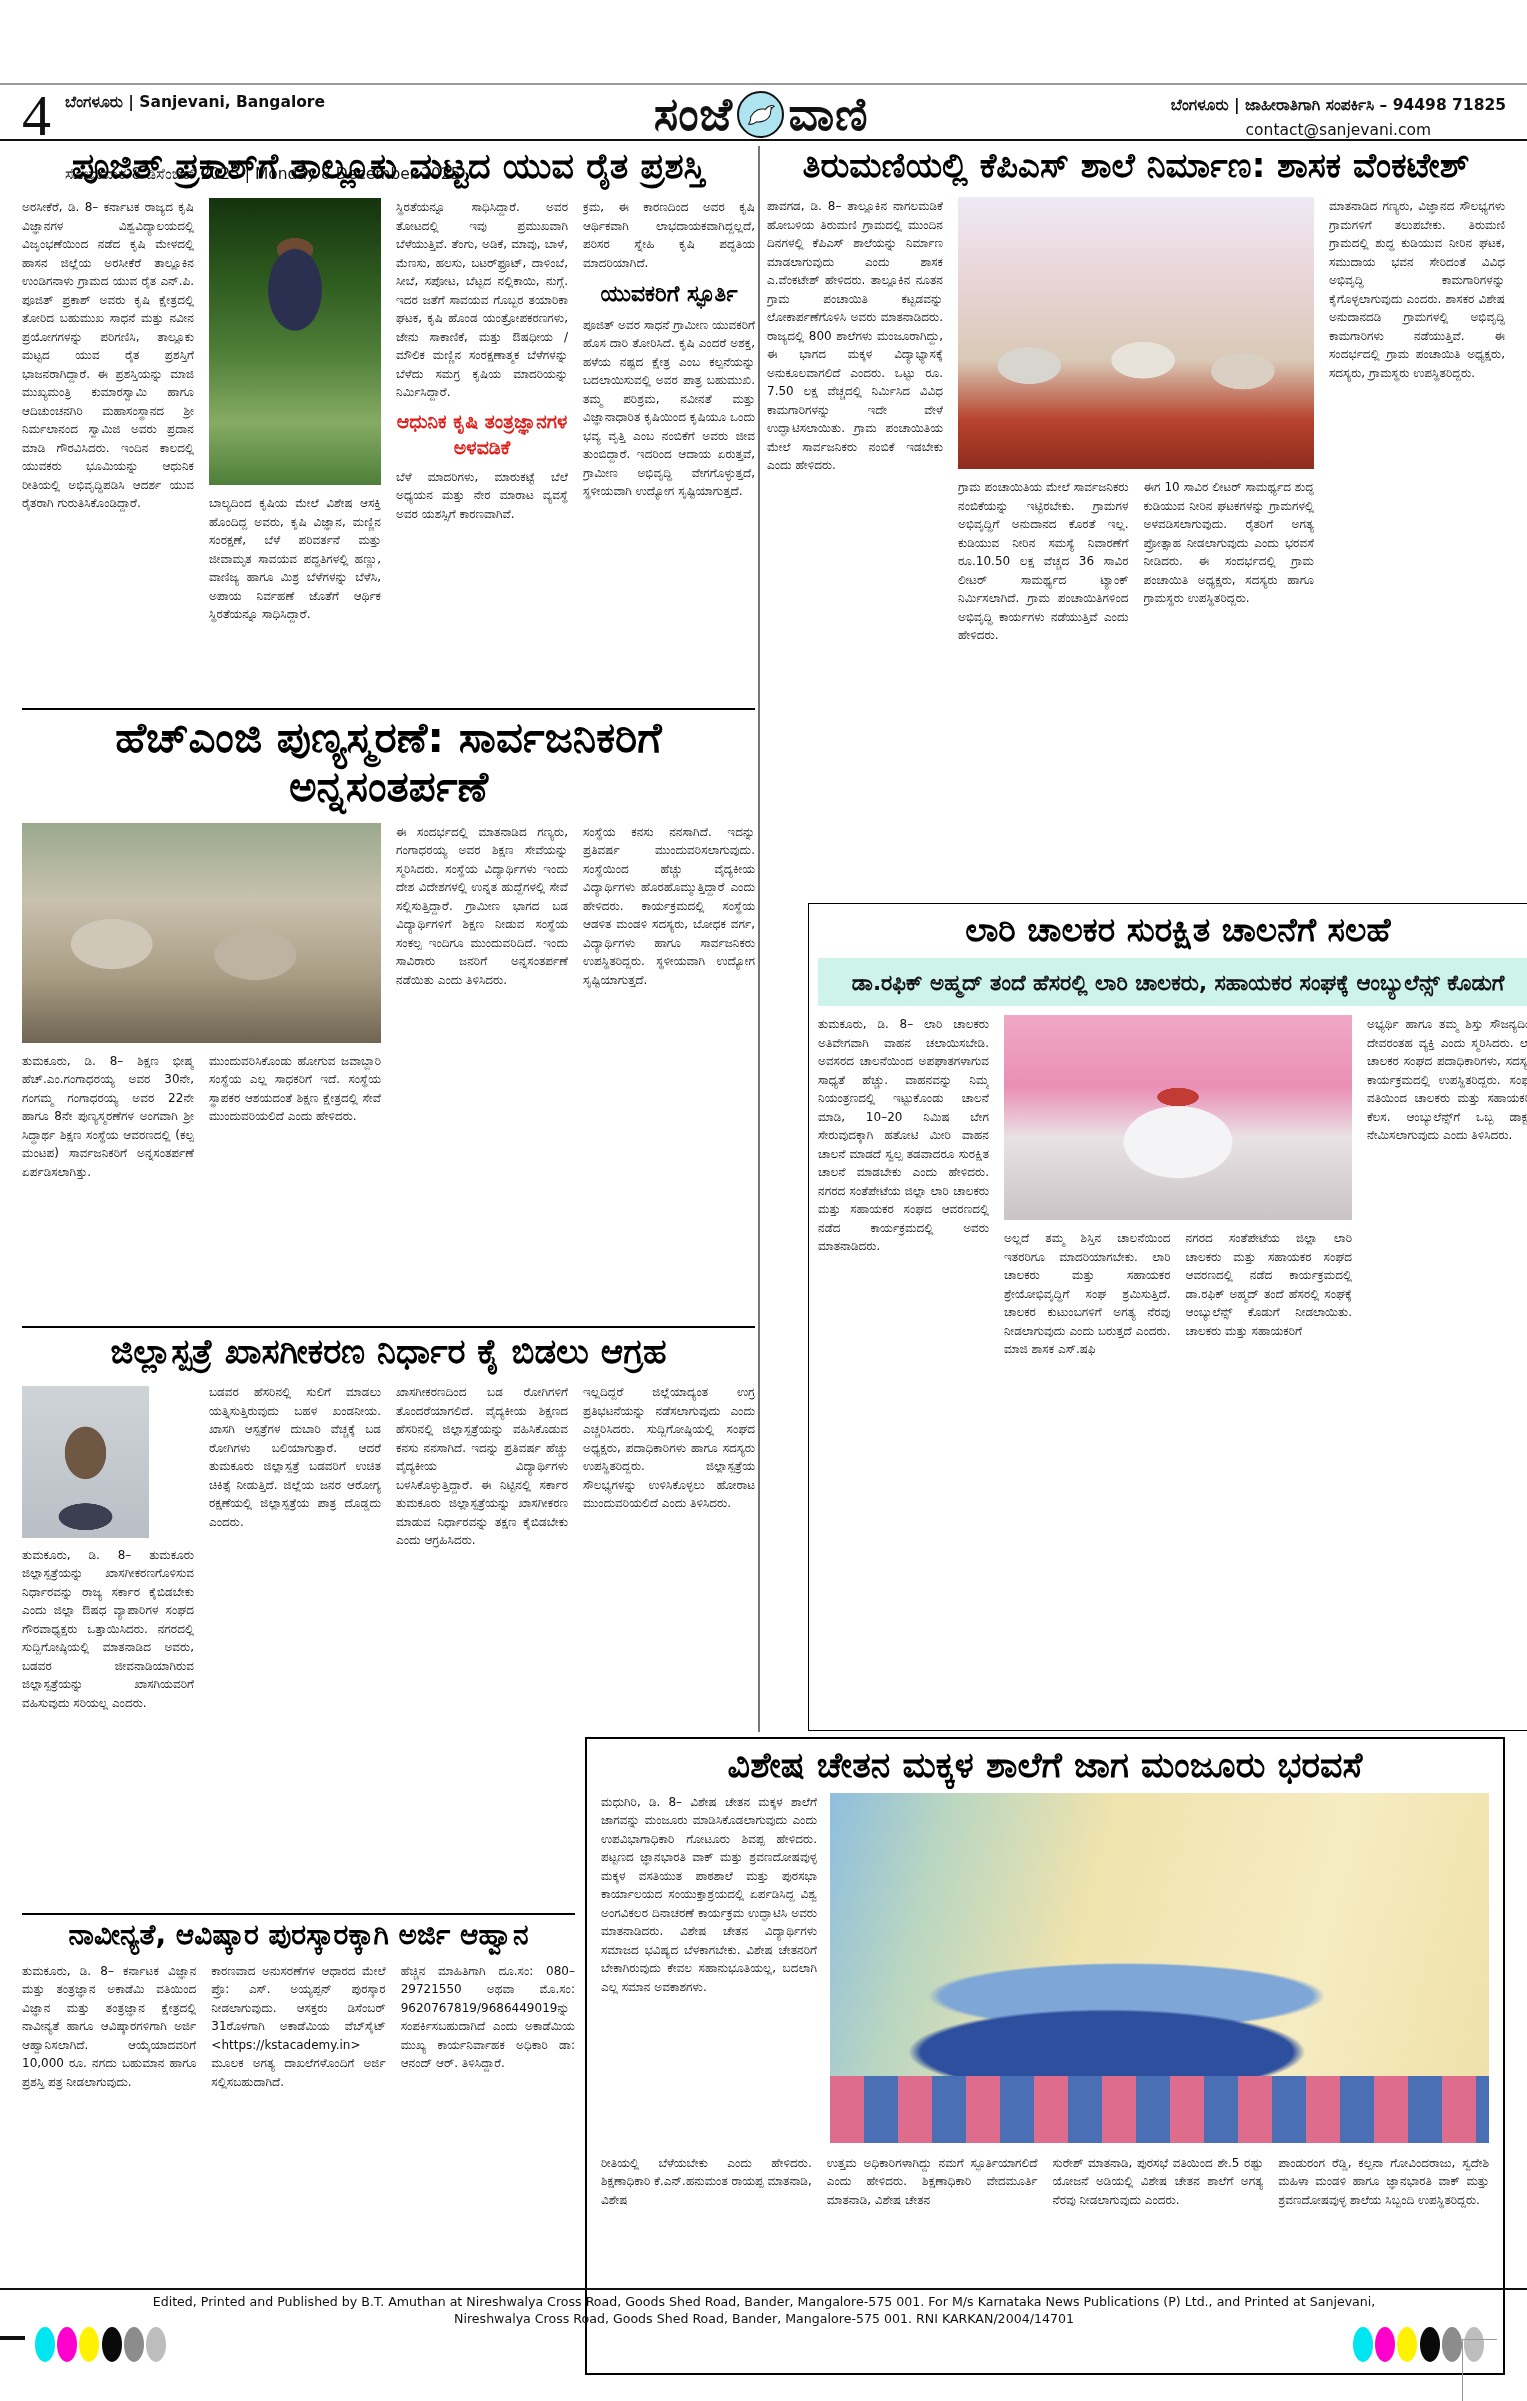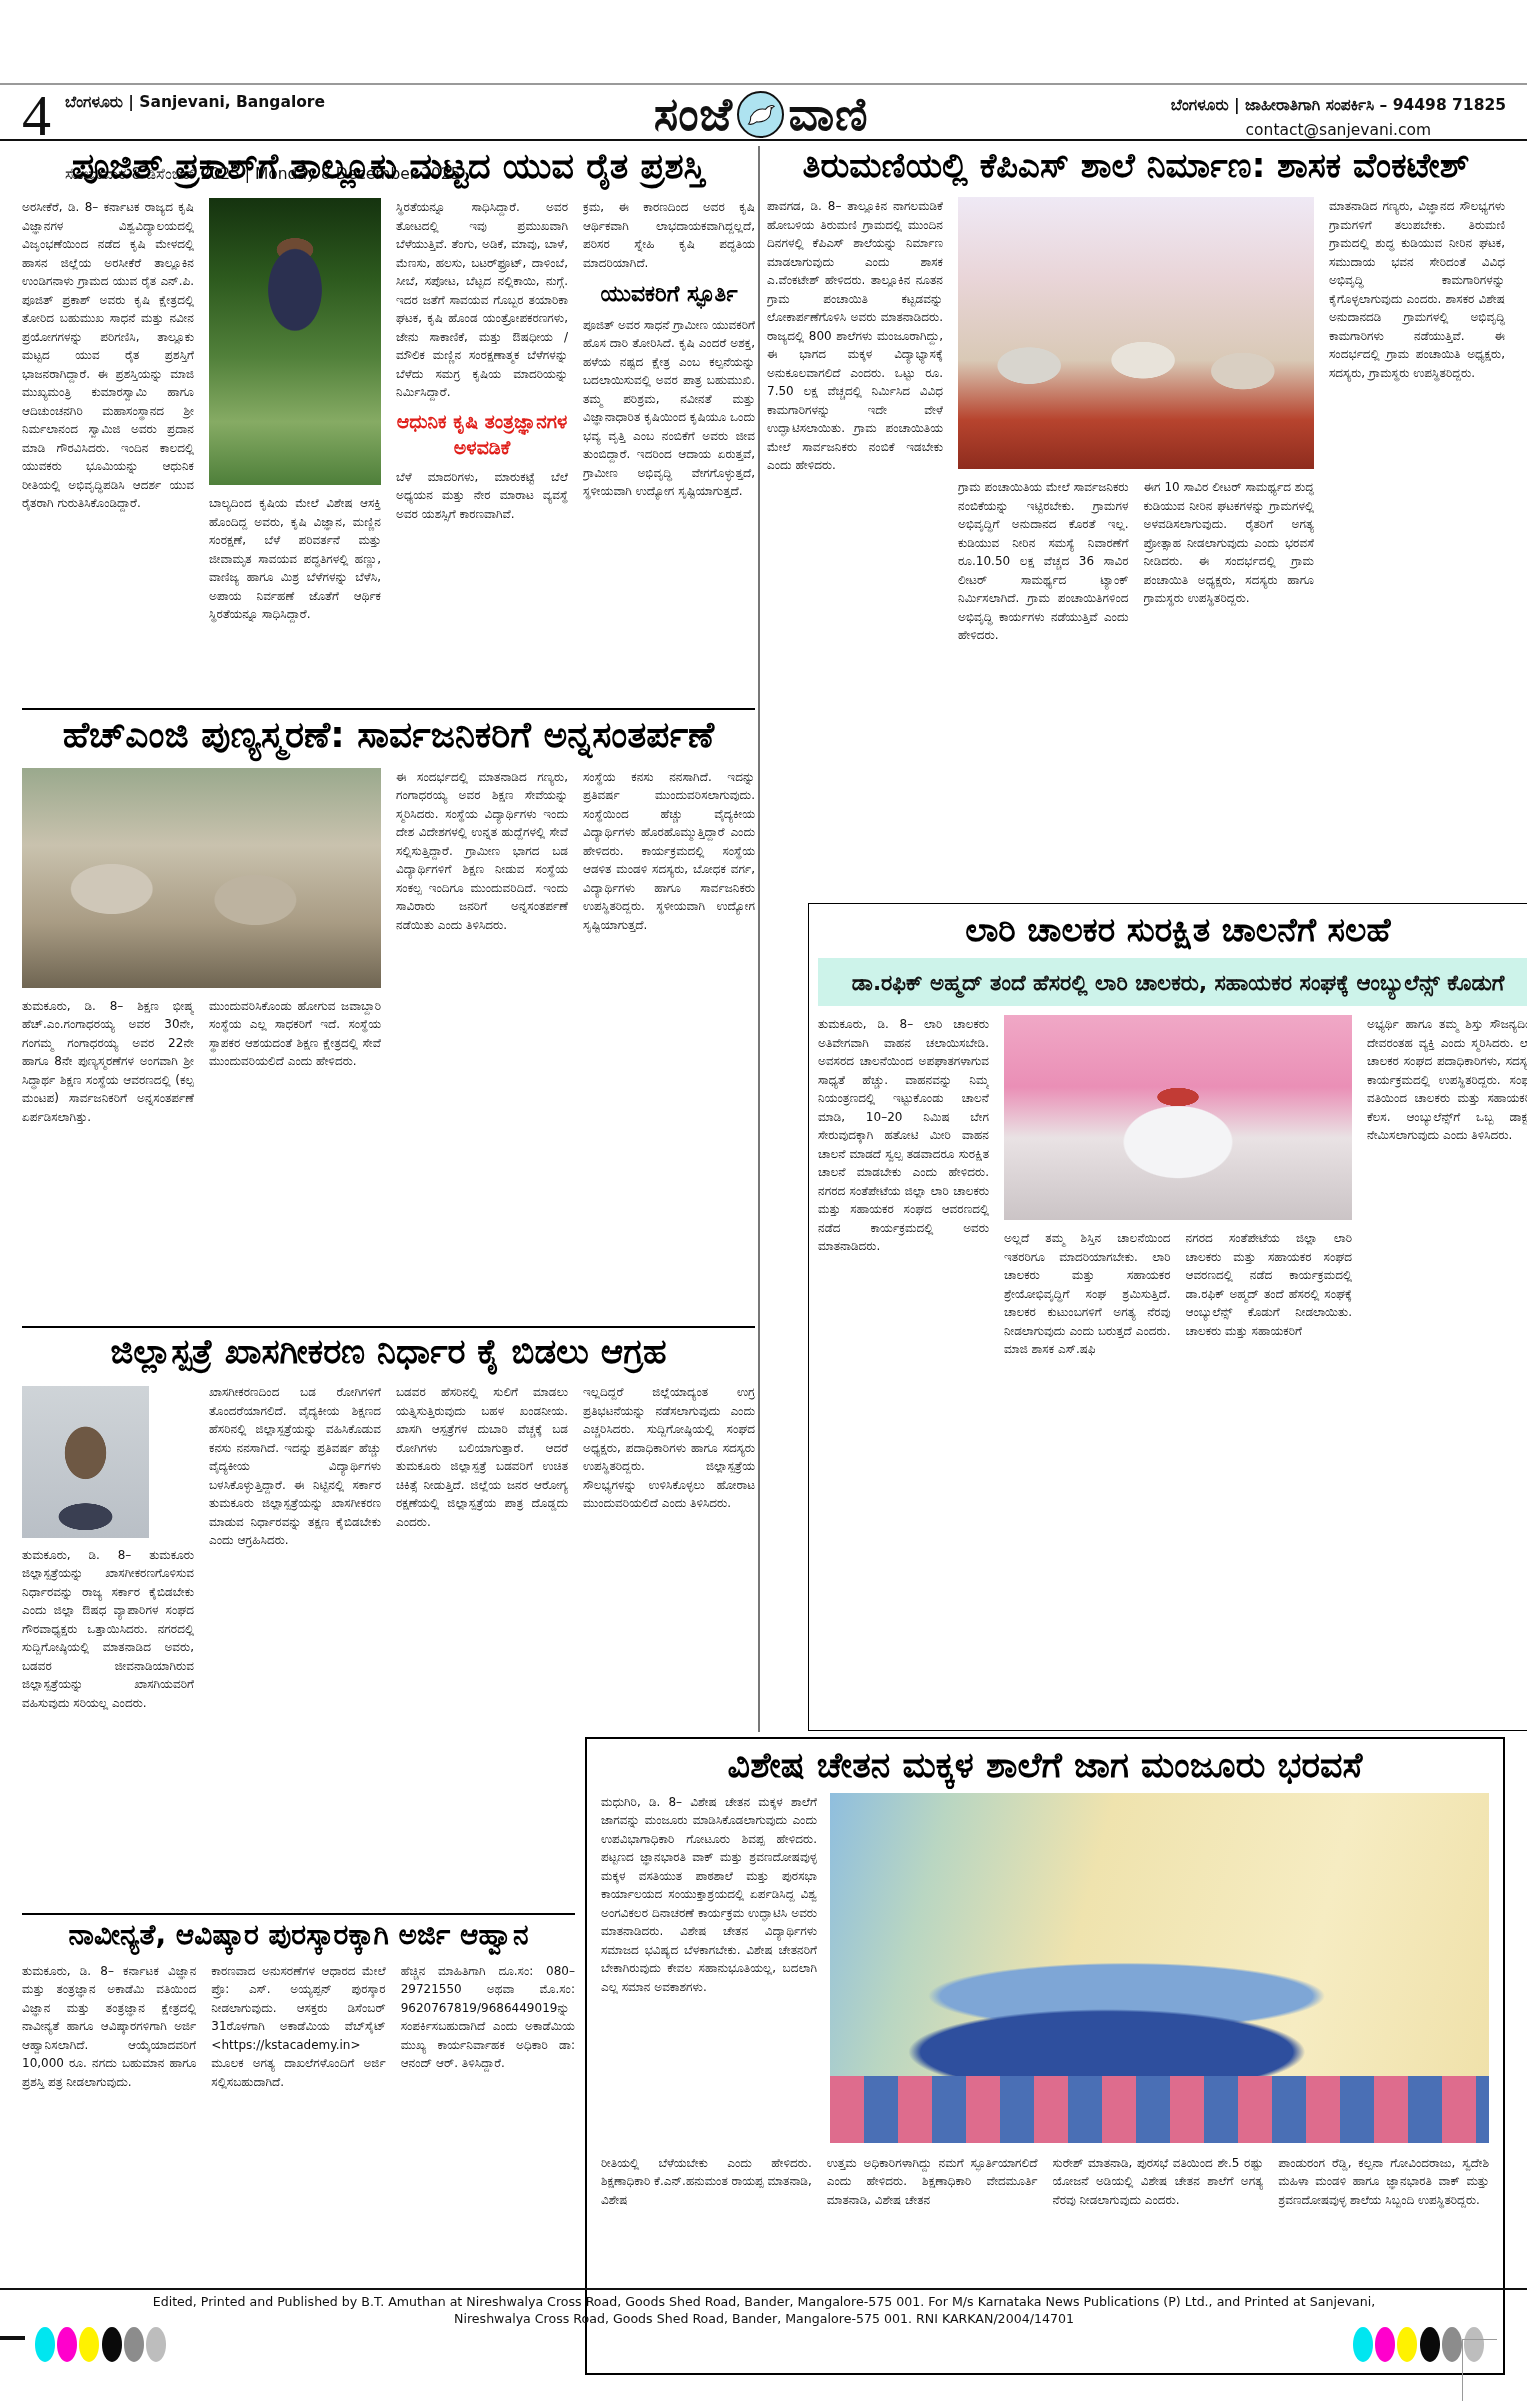--- a/index.html
+++ b/index.html
@@ -64,21 +64,21 @@
   #a1 .photo{width:100%;height:287px;margin-bottom:9px;}
   #a2{left:767px;top:146px;width:738px;height:751px;}
   #a2 .headline{font-size:34px;text-align:center;}
   #a2 .content{display:flex;gap:15px;margin-top:12px;height:687px;}
   #a2 .c-side{width:176px;flex:none;}
   #a2 .c-mid{flex:1;min-width:0;}
   #a2 .photo{width:100%;height:272px;margin-bottom:9px;}
   #a2 .mid-cols{display:flex;gap:15px;height:399px;}
   #a2 .mid-cols>div{flex:1;min-width:0;}
   #a3{left:22px;top:708px;width:733px;height:613px;padding-top:4.4px;}
-  #a3 .headline{font-size:36px;text-align:center;}
+  #a3 .headline{font-size:42px;text-align:center;}
   #a3 .content{display:flex;gap:15px;margin-top:12px;height:548px;}
   #a3 .c-left{width:359px;flex:none;}
   #a3 .photo{width:100%;height:220px;margin-bottom:9px;}
   #a3 .left-cols{display:flex;gap:15px;height:310px;}
   #a3 .left-cols>div{flex:1;min-width:0;}
   #a3 .c-col{flex:1;min-width:0;}
   #a4{left:808px;top:903px;width:740px;height:828px;border:1.5px solid #000;
       box-sizing:border-box;padding:7.4px 9px;}
   #a4 .headline{font-size:33px;text-align:center;}
   #a4 .subtitle{background:#cdf3ea;font-weight:900;font-size:21.4px;line-height:1.55;
@@ -212,22 +212,22 @@
     </div>
   </div>
 
   <div id="a5" class="article sect-rule">
     <div class="headline">ಜಿಲ್ಲಾಸ್ಪತ್ರೆ ಖಾಸಗೀಕರಣ ನಿರ್ಧಾರ ಕೈ ಬಿಡಲು ಆಗ್ರಹ</div>
     <div class="cols">
       <div>
         <div class="photo ph-portrait"></div>
         <div class="body-txt">ತುಮಕೂರು, ಡಿ. 8– ತುಮಕೂರು ಜಿಲ್ಲಾಸ್ಪತ್ರೆಯನ್ನು ಖಾಸಗೀಕರಣಗೊಳಿಸುವ ನಿರ್ಧಾರವನ್ನು ರಾಜ್ಯ ಸರ್ಕಾರ ಕೈಬಿಡಬೇಕು ಎಂದು ಜಿಲ್ಲಾ ಔಷಧ ವ್ಯಾಪಾರಿಗಳ ಸಂಘದ ಗೌರವಾಧ್ಯಕ್ಷರು ಒತ್ತಾಯಿಸಿದರು. ನಗರದಲ್ಲಿ ಸುದ್ದಿಗೋಷ್ಠಿಯಲ್ಲಿ ಮಾತನಾಡಿದ ಅವರು, ಬಡವರ ಜೀವನಾಡಿಯಾಗಿರುವ ಜಿಲ್ಲಾಸ್ಪತ್ರೆಯನ್ನು ಖಾಸಗಿಯವರಿಗೆ ವಹಿಸುವುದು ಸರಿಯಲ್ಲ ಎಂದರು.</div>
       </div>
+      <div class="body-txt">ಬಡವರ ಹೆಸರಿನಲ್ಲಿ ಸುಲಿಗೆ ಮಾಡಲು ಯತ್ನಿಸುತ್ತಿರುವುದು ಬಹಳ ಖಂಡನೀಯ. ಖಾಸಗಿ ಆಸ್ಪತ್ರೆಗಳ ದುಬಾರಿ ವೆಚ್ಚಕ್ಕೆ ಬಡ ರೋಗಿಗಳು ಬಲಿಯಾಗುತ್ತಾರೆ. ಆದರೆ ತುಮಕೂರು ಜಿಲ್ಲಾಸ್ಪತ್ರೆ ಬಡವರಿಗೆ ಉಚಿತ ಚಿಕಿತ್ಸೆ ನೀಡುತ್ತಿದೆ. ಜಿಲ್ಲೆಯ ಜನರ ಆರೋಗ್ಯ ರಕ್ಷಣೆಯಲ್ಲಿ ಜಿಲ್ಲಾಸ್ಪತ್ರೆಯ ಪಾತ್ರ ದೊಡ್ಡದು ಎಂದರು.</div>
       <div class="body-txt">ಖಾಸಗೀಕರಣದಿಂದ ಬಡ ರೋಗಿಗಳಿಗೆ ತೊಂದರೆಯಾಗಲಿದೆ. ವೈದ್ಯಕೀಯ ಶಿಕ್ಷಣದ ಹೆಸರಿನಲ್ಲಿ ಜಿಲ್ಲಾಸ್ಪತ್ರೆಯನ್ನು ವಹಿಸಿಕೊಡುವ ಕನಸು ನನಸಾಗಿದೆ. ಇದನ್ನು ಪ್ರತಿವರ್ಷ ಹೆಚ್ಚು ವೈದ್ಯಕೀಯ ವಿದ್ಯಾರ್ಥಿಗಳು ಬಳಸಿಕೊಳ್ಳುತ್ತಿದ್ದಾರೆ. ಈ ನಿಟ್ಟಿನಲ್ಲಿ ಸರ್ಕಾರ ತುಮಕೂರು ಜಿಲ್ಲಾಸ್ಪತ್ರೆಯನ್ನು ಖಾಸಗೀಕರಣ ಮಾಡುವ ನಿರ್ಧಾರವನ್ನು ತಕ್ಷಣ ಕೈಬಿಡಬೇಕು ಎಂದು ಆಗ್ರಹಿಸಿದರು.</div>
-      <div class="body-txt">ಬಡವರ ಹೆಸರಿನಲ್ಲಿ ಸುಲಿಗೆ ಮಾಡಲು ಯತ್ನಿಸುತ್ತಿರುವುದು ಬಹಳ ಖಂಡನೀಯ. ಖಾಸಗಿ ಆಸ್ಪತ್ರೆಗಳ ದುಬಾರಿ ವೆಚ್ಚಕ್ಕೆ ಬಡ ರೋಗಿಗಳು ಬಲಿಯಾಗುತ್ತಾರೆ. ಆದರೆ ತುಮಕೂರು ಜಿಲ್ಲಾಸ್ಪತ್ರೆ ಬಡವರಿಗೆ ಉಚಿತ ಚಿಕಿತ್ಸೆ ನೀಡುತ್ತಿದೆ. ಜಿಲ್ಲೆಯ ಜನರ ಆರೋಗ್ಯ ರಕ್ಷಣೆಯಲ್ಲಿ ಜಿಲ್ಲಾಸ್ಪತ್ರೆಯ ಪಾತ್ರ ದೊಡ್ಡದು ಎಂದರು.</div>
       <div class="body-txt">ಇಲ್ಲದಿದ್ದರೆ ಜಿಲ್ಲೆಯಾದ್ಯಂತ ಉಗ್ರ ಪ್ರತಿಭಟನೆಯನ್ನು ನಡೆಸಲಾಗುವುದು ಎಂದು ಎಚ್ಚರಿಸಿದರು. ಸುದ್ದಿಗೋಷ್ಠಿಯಲ್ಲಿ ಸಂಘದ ಅಧ್ಯಕ್ಷರು, ಪದಾಧಿಕಾರಿಗಳು ಹಾಗೂ ಸದಸ್ಯರು ಉಪಸ್ಥಿತರಿದ್ದರು. ಜಿಲ್ಲಾಸ್ಪತ್ರೆಯ ಸೌಲಭ್ಯಗಳನ್ನು ಉಳಿಸಿಕೊಳ್ಳಲು ಹೋರಾಟ ಮುಂದುವರಿಯಲಿದೆ ಎಂದು ತಿಳಿಸಿದರು.</div>
     </div>
   </div>
 
   <div id="a6" class="article sect-rule">
     <div class="headline">ನಾವೀನ್ಯತೆ, ಆವಿಷ್ಕಾರ ಪುರಸ್ಕಾರಕ್ಕಾಗಿ ಅರ್ಜಿ ಆಹ್ವಾನ</div>
     <div class="cols">
       <div class="body-txt">ತುಮಕೂರು, ಡಿ. 8– ಕರ್ನಾಟಕ ವಿಜ್ಞಾನ ಮತ್ತು ತಂತ್ರಜ್ಞಾನ ಅಕಾಡೆಮಿ ವತಿಯಿಂದ ವಿಜ್ಞಾನ ಮತ್ತು ತಂತ್ರಜ್ಞಾನ ಕ್ಷೇತ್ರದಲ್ಲಿ ನಾವೀನ್ಯತೆ ಹಾಗೂ ಆವಿಷ್ಕಾರಗಳಿಗಾಗಿ ಅರ್ಜಿ ಆಹ್ವಾನಿಸಲಾಗಿದೆ. ಆಯ್ಕೆಯಾದವರಿಗೆ 10,000 ರೂ. ನಗದು ಬಹುಮಾನ ಹಾಗೂ ಪ್ರಶಸ್ತಿ ಪತ್ರ ನೀಡಲಾಗುವುದು.</div>
       <div class="body-txt">ಕಾರಣವಾದ ಅನುಸರಣೆಗಳ ಆಧಾರದ ಮೇಲೆ ಪ್ರೊ: ಎಸ್. ಅಯ್ಯಪ್ಪನ್ ಪುರಸ್ಕಾರ ನೀಡಲಾಗುವುದು. ಆಸಕ್ತರು ಡಿಸೆಂಬರ್ 31ರೊಳಗಾಗಿ ಅಕಾಡೆಮಿಯ ವೆಬ್‌ಸೈಟ್ &lt;https://kstacademy.in&gt; ಮೂಲಕ ಅಗತ್ಯ ದಾಖಲೆಗಳೊಂದಿಗೆ ಅರ್ಜಿ ಸಲ್ಲಿಸಬಹುದಾಗಿದೆ.</div>
       <div class="body-txt">ಹೆಚ್ಚಿನ ಮಾಹಿತಿಗಾಗಿ ದೂ.ಸಂ: 080–29721550 ಅಥವಾ ಮೊ.ಸಂ: 9620767819/9686449019ನ್ನು ಸಂಪರ್ಕಿಸಬಹುದಾಗಿದೆ ಎಂದು ಅಕಾಡೆಮಿಯ ಮುಖ್ಯ ಕಾರ್ಯನಿರ್ವಾಹಕ ಅಧಿಕಾರಿ ಡಾ: ಆನಂದ್ ಆರ್. ತಿಳಿಸಿದ್ದಾರೆ.</div>

